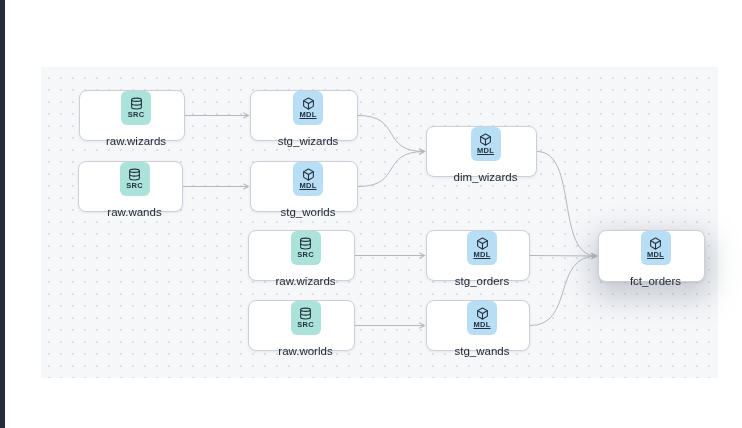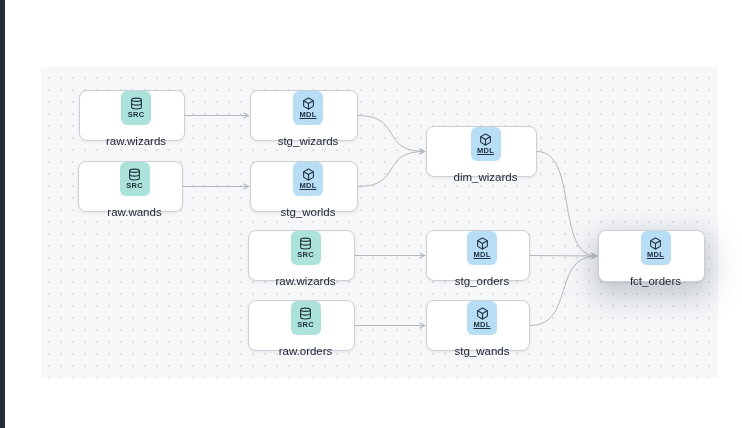--- a/index.html
+++ b/index.html
@@ -170,21 +170,21 @@
         <div class="badge SRC">
           <span>
             <svg width="13" height="13" viewBox="0 0 24 24" fill="none" stroke="currentColor" stroke-width="2" stroke-linecap="round" stroke-linejoin="round">
               <ellipse cx="12" cy="5" rx="9" ry="3"></ellipse>
               <path d="M21 12c0 1.66-4 3-9 3s-9-1.34-9-3"></path>
               <path d="M3 5v14c0 1.66 4 3 9 3s9-1.34 9-3V5"></path>
             </svg>
           </span>
           <span class="badge-label">SRC</span>
         </div>
-        <span class="node-label">raw.orders</span>
+        <span class="node-label">raw.worlds</span>
       </div>
       <div class="node" style="left: 385px; top: 233px; width: 104px; height: 51px;">
         <div class="badge MDL">
           <span>
             <svg width="13" height="13" viewBox="0 0 24 24" fill="none" stroke="currentColor" stroke-width="2" stroke-linecap="round" stroke-linejoin="round">
               <path d="M21 16V8a2 2 0 0 0-1-1.73l-7-4a2 2 0 0 0-2 0l-7 4A2 2 0 0 0 3 8v8a2 2 0 0 0 1 1.73l7 4a2 2 0 0 0 2 0l7-4A2 2 0 0 0 21 16z"></path>
               <polyline points="3.27 6.96 12 12.01 20.73 6.96"></polyline>
               <line x1="12" y1="22.08" x2="12" y2="12"></line>
             </svg>
           </span>

